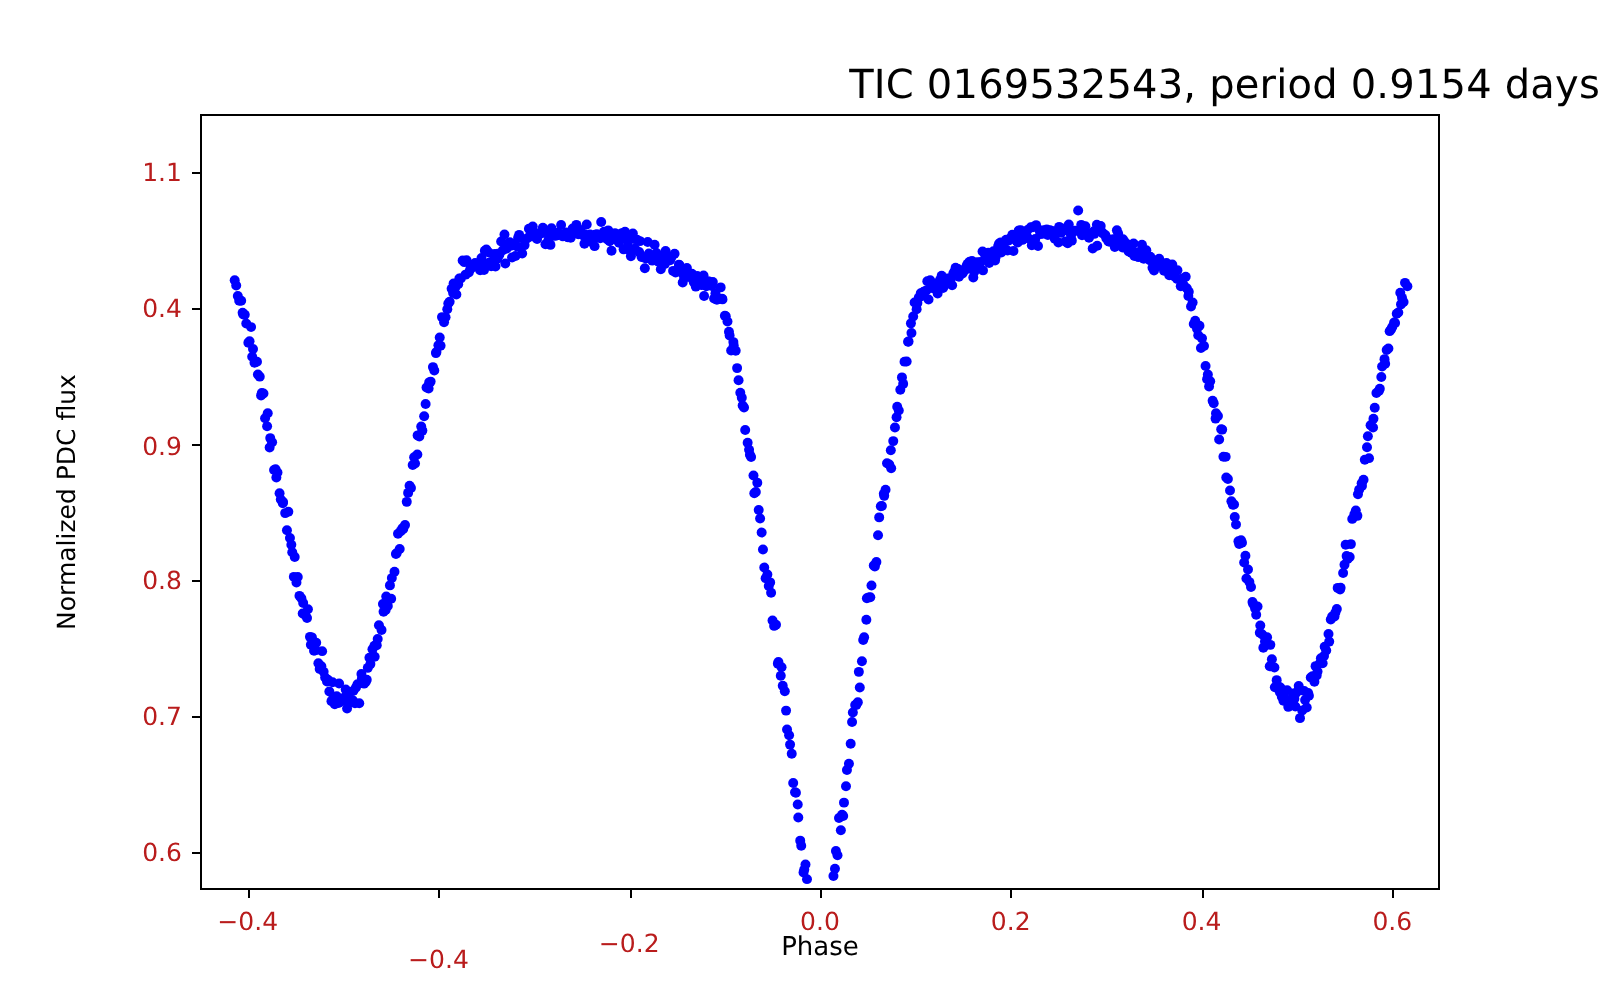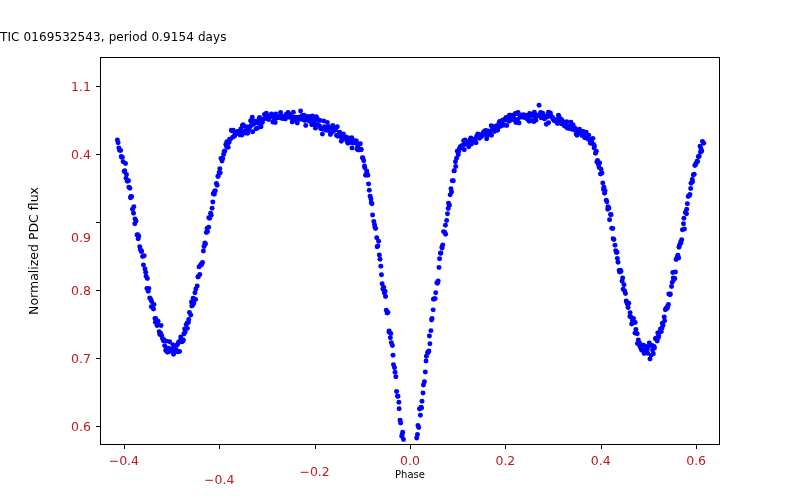--- a/index.html
+++ b/index.html
@@ -17,22 +17,22 @@
     position: relative;
     width: 800px;
     height: 500px;
     background: #ffffff;
   }
   #chart-title {
     position: absolute;
     left: 0;
     top: 30px;
     width: 800px;
-    text-align: left;
-    font-size: 12px;
+    text-align: right;
+    font-size: 20px;
     color: #000000;
     letter-spacing: 0.1px;
   }
   #plot-area {
     position: absolute;
     left: 100px;
     top: 57px;
     width: 620px;
     height: 388px;
     border: 1.1px solid #000000;
@@ -81,41 +81,41 @@
     font-size: 12.5px;
     color: #000000;
     transform: translate(-50%, -50%) rotate(-90deg);
     transform-origin: center center;
     white-space: nowrap;
   }
   #xlabel {
     position: absolute;
     left: 410px;
     top: 474px;
-    font-size: 10px;
+    font-size: 13px;
     color: #000000;
     transform: translate(-50%, -50%);
     white-space: nowrap;
   }
 </style>
 </head>
 <body>
 
 <div id="figure">
 
   <div id="chart-title">TIC 0169532543, period 0.9154 days</div>
 
   <div id="ylabel">Normalized PDC flux</div>
   <div id="xlabel">Phase</div>
 
   <div id="ytick-labels">
       <div class="tick-label ytick-label" style="right: 709px; top: 426.281px;">0.6</div>
       <div class="tick-label ytick-label" style="right: 709px; top: 358.211px;">0.7</div>
       <div class="tick-label ytick-label" style="right: 709px; top: 290.14px;">0.8</div>
-      <div class="tick-label ytick-label" style="right: 709px; top: 237px;">0.9</div>
+      <div class="tick-label ytick-label" style="right: 709px; top: 223px;">0.9</div>
       <div class="tick-label ytick-label" style="right: 709px; top: 154px;">0.4</div>
       <div class="tick-label ytick-label" style="right: 709px; top: 85.9298px;">1.1</div>
     </div>
   <div id="xtick-labels">
       <div class="tick-label xtick-label" style="left: 123.846px; top: 453px;">−0.4</div>
       <div class="tick-label xtick-label" style="left: 219.231px; top: 472px;">−0.4</div>
       <div class="tick-label xtick-label" style="left: 314.615px; top: 464px;">−0.2</div>
       <div class="tick-label xtick-label" style="left: 410px; top: 453px;">0.0</div>
       <div class="tick-label xtick-label" style="left: 505.385px; top: 453px;">0.2</div>
       <div class="tick-label xtick-label" style="left: 600.769px; top: 453px;">0.4</div>

